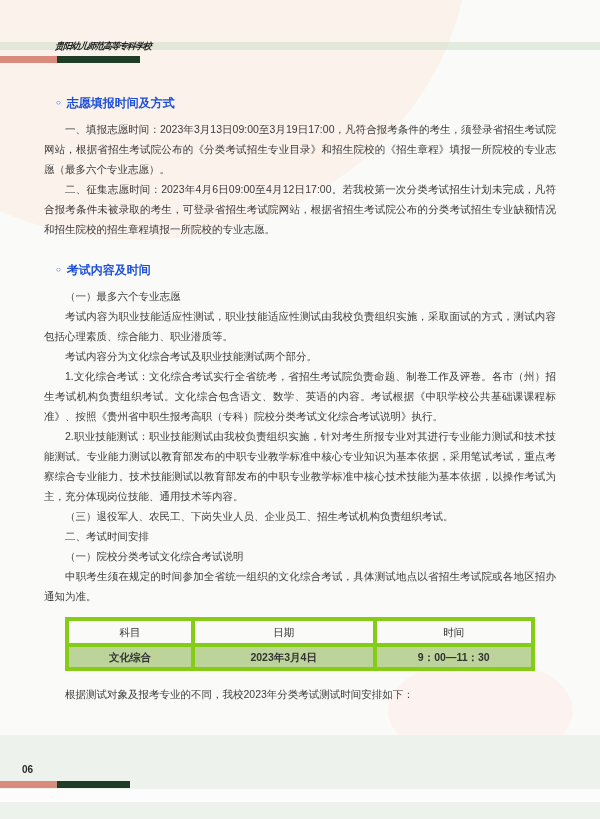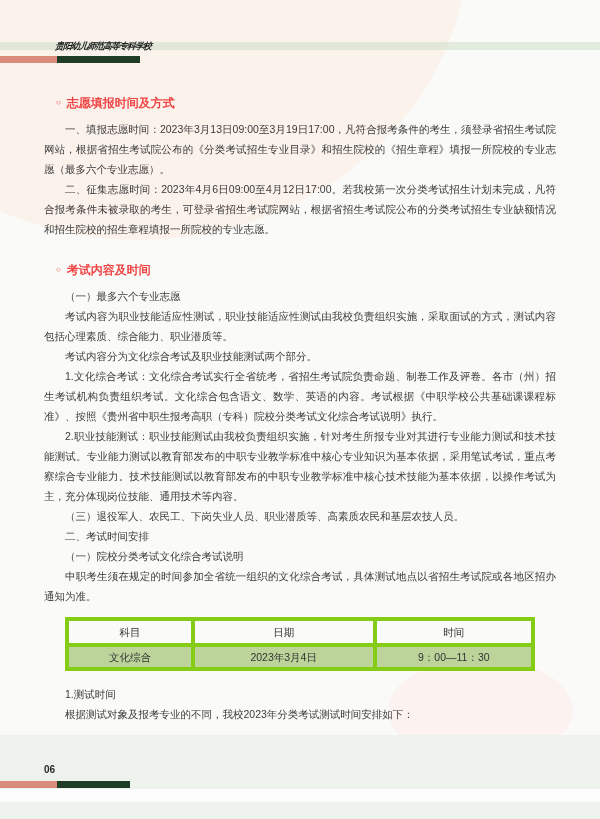--- a/index.html
+++ b/index.html
@@ -41,36 +41,36 @@
     font-size:9px; font-weight:bold; font-style:italic;
     letter-spacing:-1px; white-space:nowrap;
     color:#1c1c1c; transform:skewX(-6deg);
   }
   .bar { position:absolute; height:7px; }
   .bar-top-salmon { left:0;  top:56px; width:57px; background:#d98c7c; }
   .bar-top-green  { left:57px; top:56px; width:83px; background:#1e3c26; }
 
   
   .page-num {
-    position:absolute; left:44px; top:764px;
+    position:absolute; left:22px; top:764px;
     font-size:10px; font-weight:bold; color:#2a2a2a;
   }
   .bar-bot-salmon { left:0;  top:781px; width:57px; background:#d98c7c; }
   .bar-bot-green  { left:57px; top:781px; width:73px; background:#1e3c26; }
 
   
   .content {
     position:absolute; left:44px; top:94px; width:512px;
     font-size:10.5px; line-height:20px; color:#3a3a3a;
     text-align:justify;
   }
   .shead {
     margin:0 0 7px 12px;
     font-size:12px; line-height:17px;
-    color:#ef4444; font-weight:bold;
+    color:#1d4ed8; font-weight:bold;
   }
   .shead .bullet {
     display:inline-block;
     font-size:8px; vertical-align:2px; margin-right:6px;
     font-weight:normal;
   }
   .section-gap { margin-top:22px; }
   .content p { margin:0; text-indent:2em; }
 
   
@@ -78,21 +78,21 @@
     width:470px; margin:11px 0 13px 21px;
     border-collapse:collapse;
     font-size:10.5px; color:#333;
   }
   table.exam-table th, table.exam-table td {
     border:4px solid #84cc16;
     text-align:center; font-weight:normal;
     padding:0;
   }
   table.exam-table th { height:26px; background:transparent; }
-  table.exam-table td { height:21px; background:#bcd49a; }
+  table.exam-table td { height:21px; background:#bcd49a;font-weight:bold; }
   .col-subject { width:27%; }
   .col-date    { width:39%; }
   .col-time    { width:34%; }
 </style>
 </head>
 <body>
 
 <div class="blob-tl"></div>
 <div class="stripe-top"></div>
 <div class="blob-bottom-pink"></div>
@@ -111,21 +111,21 @@
     <p>二、征集志愿时间：2023年4月6日09:00至4月12日17:00。若我校第一次分类考试招生计划未完成，凡符合报考条件未被录取的考生，可登录省招生考试院网站，根据省招生考试院公布的分类考试招生专业缺额情况和招生院校的招生章程填报一所院校的专业志愿。</p>
   </div>
 
   <div class="section section-gap">
     <h2 class="shead"><span class="bullet">○</span><span>考试内容及时间</span></h2>
     <p>（一）最多六个专业志愿</p>
     <p>考试内容为职业技能适应性测试，职业技能适应性测试由我校负责组织实施，采取面试的方式，测试内容包括心理素质、综合能力、职业潜质等。</p>
     <p>考试内容分为文化综合考试及职业技能测试两个部分。</p>
     <p>1.文化综合考试：文化综合考试实行全省统考，省招生考试院负责命题、制卷工作及评卷。各市（州）招生考试机构负责组织考试。文化综合包含语文、数学、英语的内容。考试根据《中职学校公共基础课课程标准》、按照《贵州省中职生报考高职（专科）院校分类考试文化综合考试说明》执行。</p>
     <p>2.职业技能测试：职业技能测试由我校负责组织实施，针对考生所报专业对其进行专业能力测试和技术技能测试。专业能力测试以教育部发布的中职专业教学标准中核心专业知识为基本依据，采用笔试考试，重点考察综合专业能力。技术技能测试以教育部发布的中职专业教学标准中核心技术技能为基本依据，以操作考试为主，充分体现岗位技能、通用技术等内容。</p>
-    <p>（三）退役军人、农民工、下岗失业人员、职业潜质等、高素质农民和基层农技人员。</p>
+    <p>（三）退役军人、农民工、下岗失业人员、企业员工、招生考试机构负责组织考试。</p>
     <p>二、考试时间安排</p>
     <p>（一）院校分类考试文化综合考试说明</p>
     <p>中职考生须在规定的时间参加全省统一组织的文化综合考试，具体测试地点以省招生考试院或各地区招办通知为准。</p>
 
     <table class="exam-table">
       <colgroup>
         <col class="col-subject">
           <col class="col-date">
           <col class="col-time">
       </colgroup>
@@ -138,21 +138,20 @@
       </thead>
       <tbody>
         <tr>
           <td>文化综合</td>
           <td>2023年3月4日</td>
           <td>9：00—11：30</td>
         </tr>
       </tbody>
     </table>
 
-    <p>1.测试时间</p>
     <p>根据测试对象及报考专业的不同，我校2023年分类考试测试时间安排如下：</p>
   </div>
 
 </div>
 
 <div class="page-num">06</div>
 <div class="bar bar-bot-salmon"></div>
 <div class="bar bar-bot-green"></div>
 
 </body></html>

